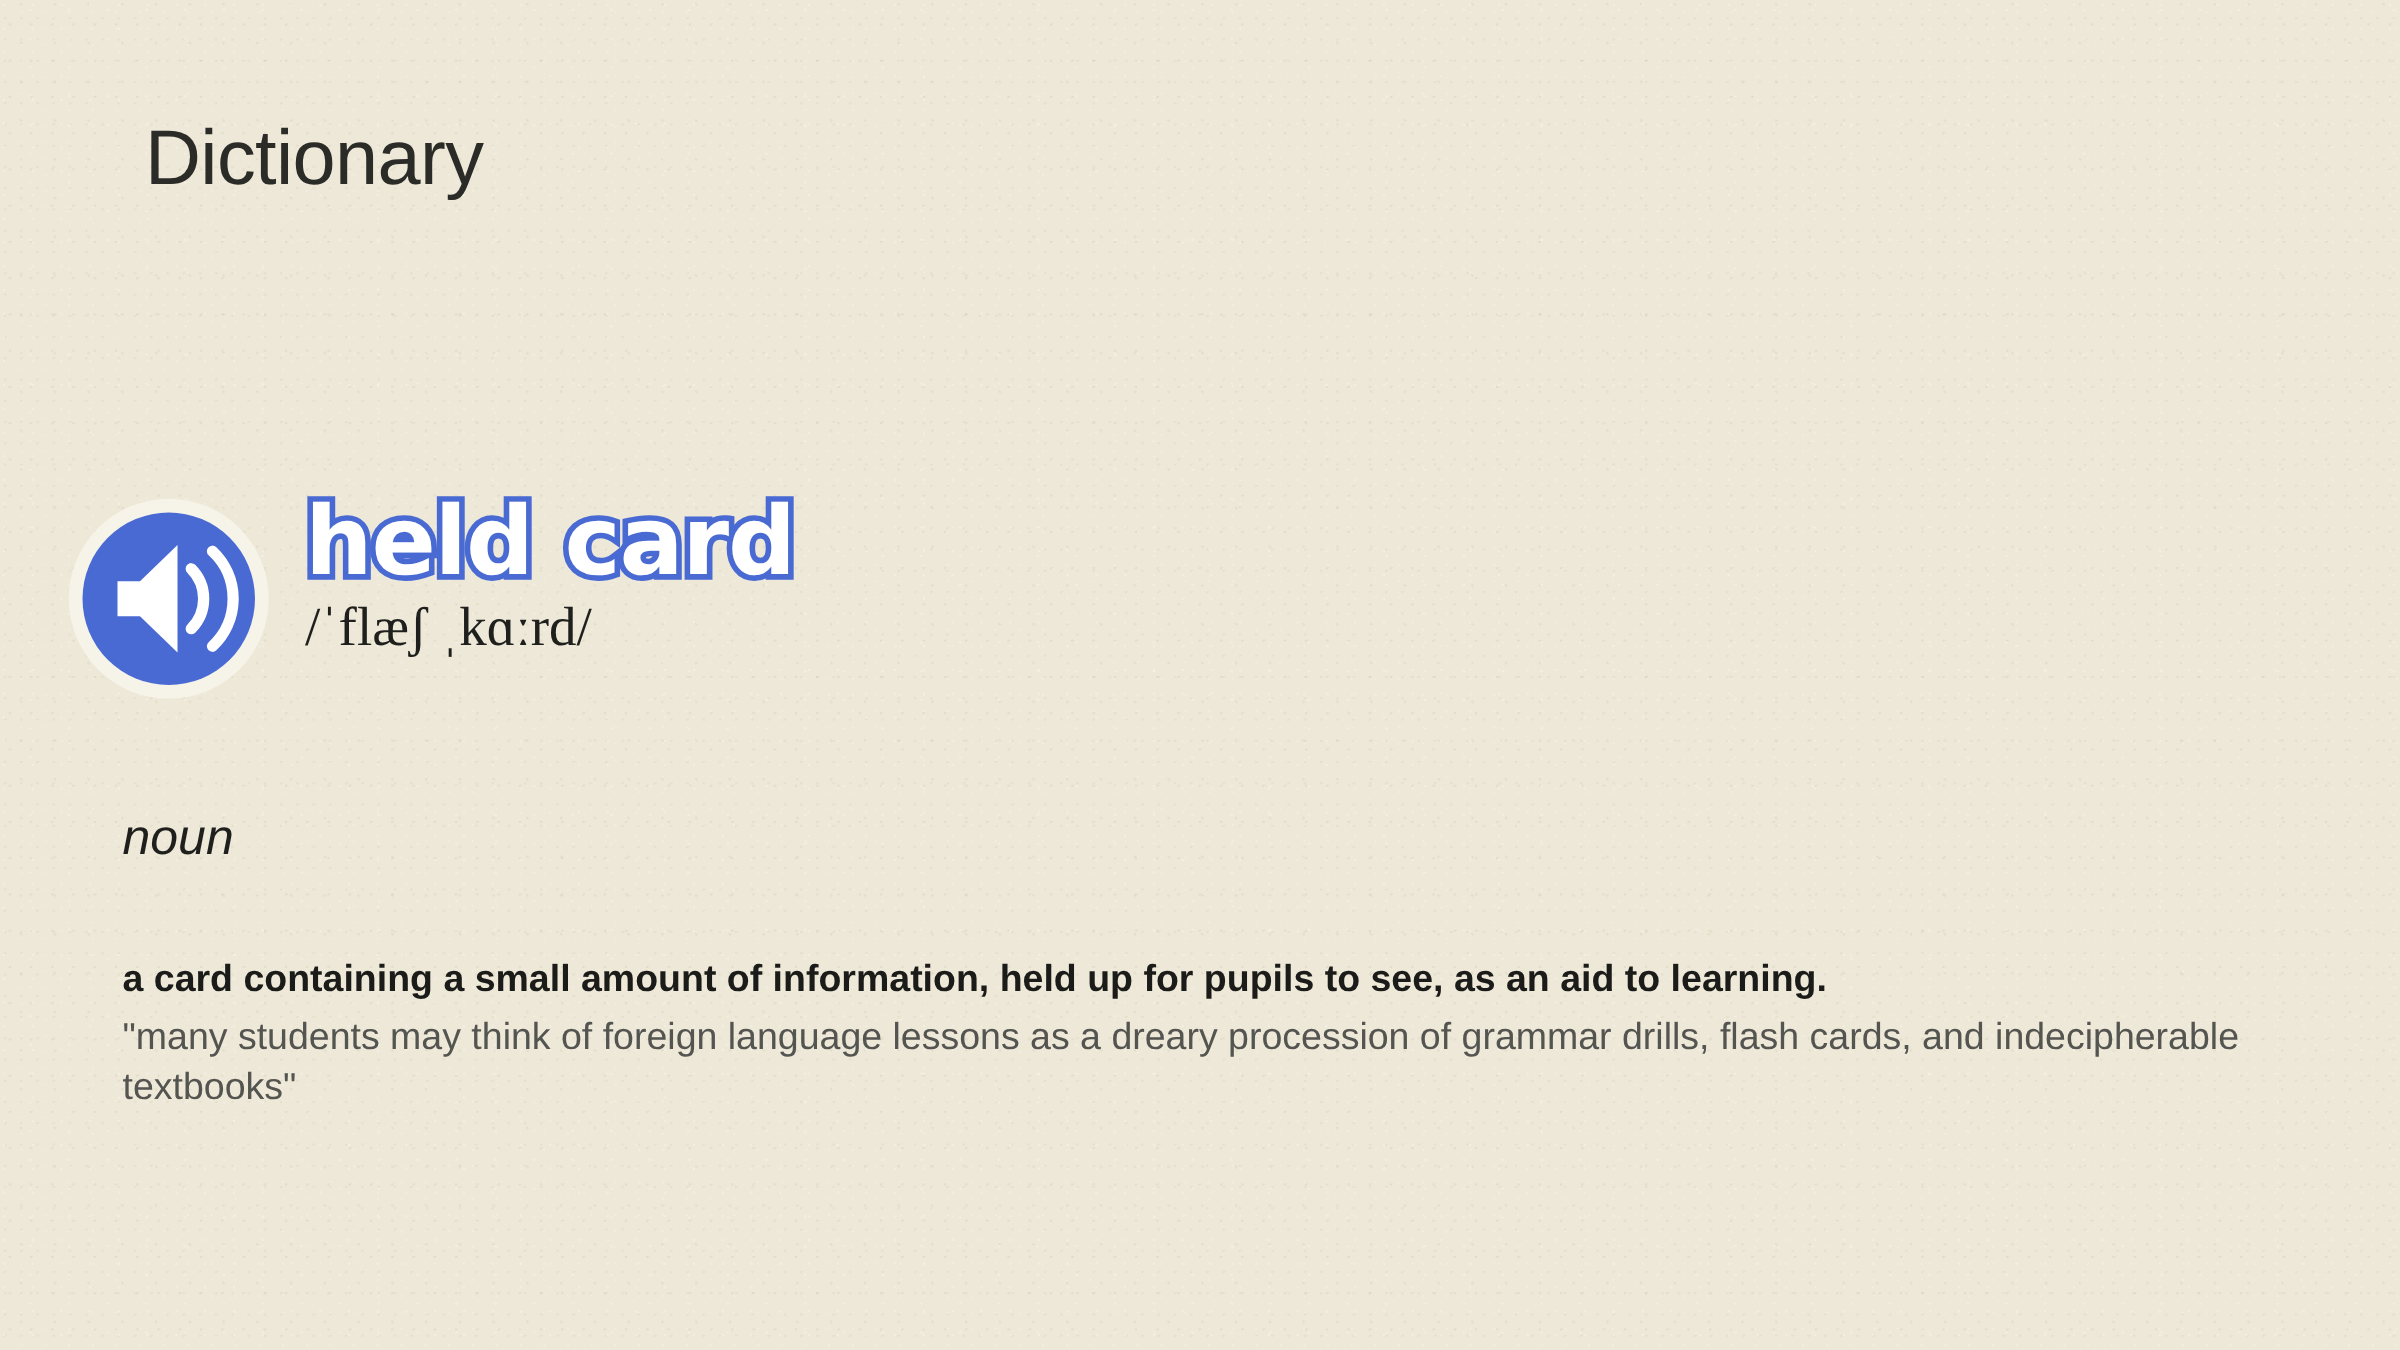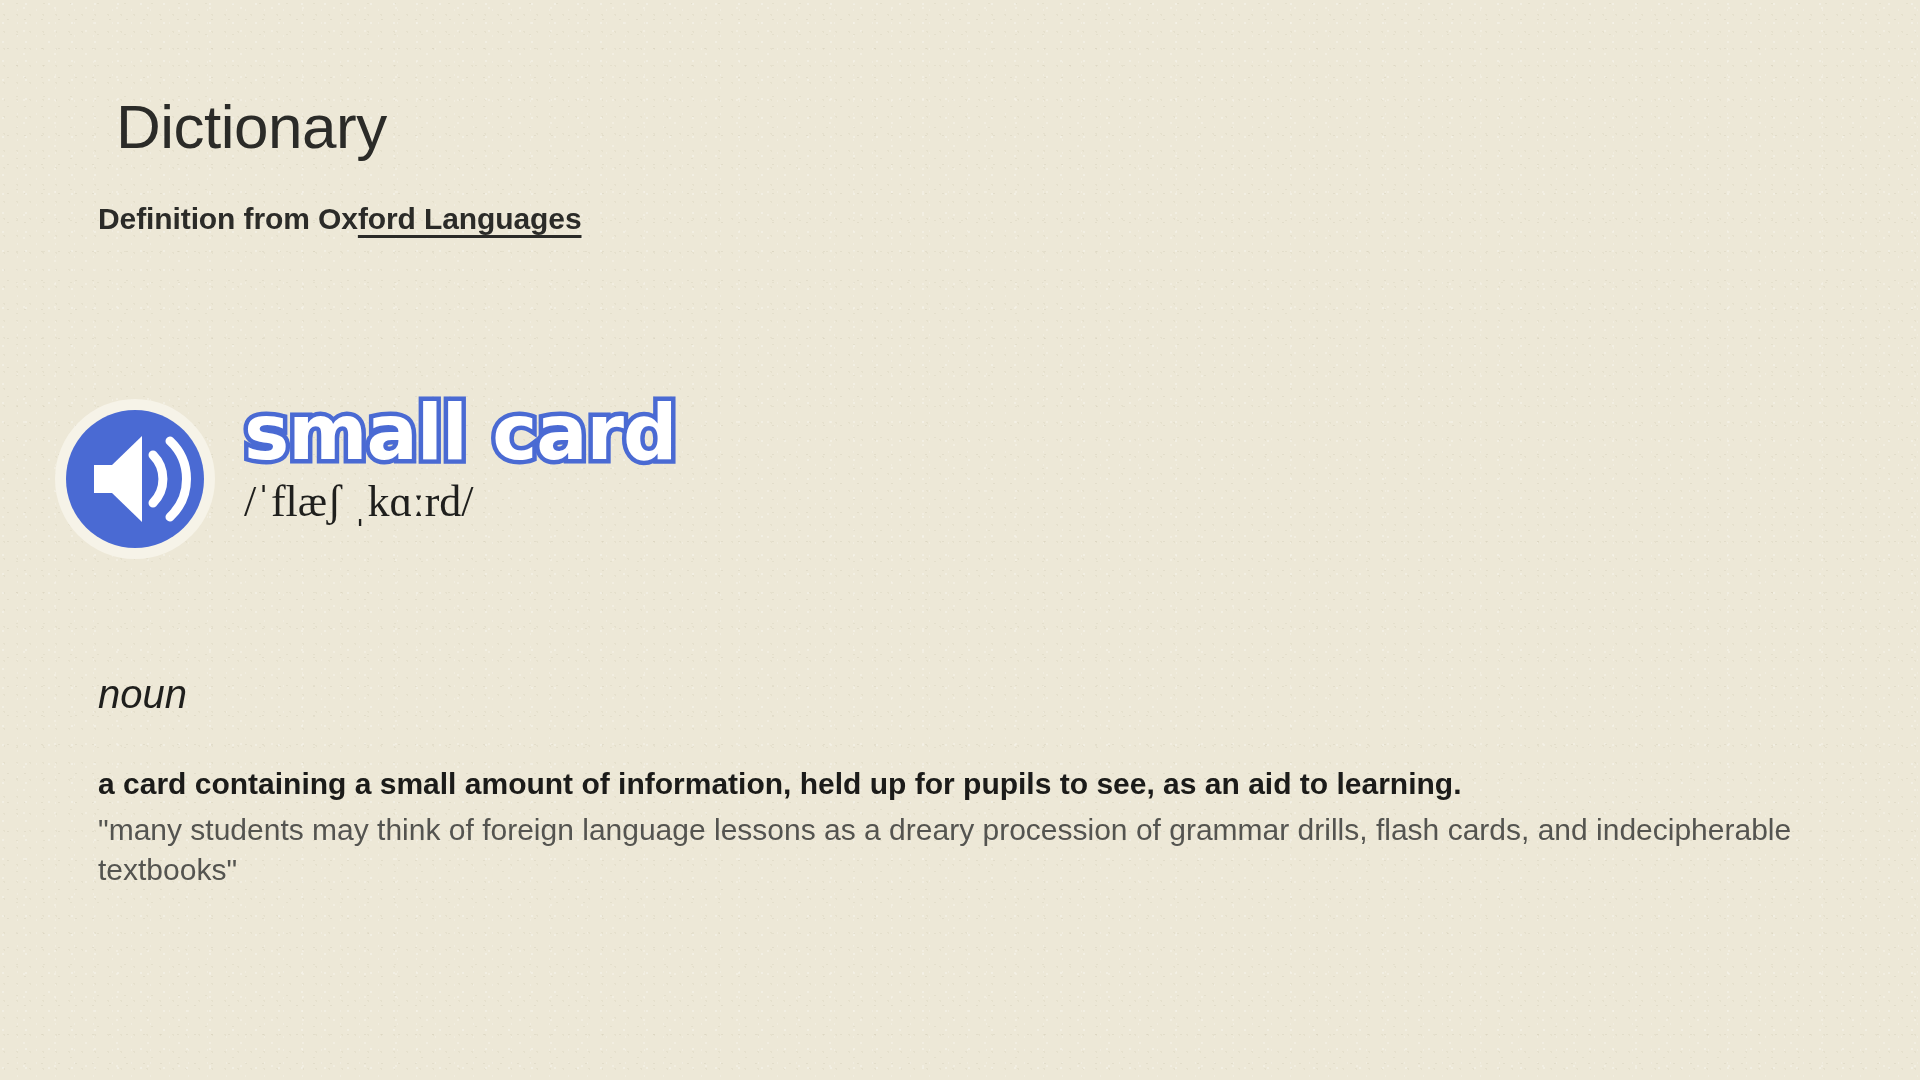--- a/index.html
+++ b/index.html
@@ -114,21 +114,21 @@
     color: #1f1f1d;
     letter-spacing: 0px;
     margin: 6px 0 0 0;
     white-space: nowrap;
   }
 
   
   .pos-label {
     position: absolute;
     left: 98px;
-    top: 672px;
+    top: 648px;
     font-size: 40px;
     font-style: italic;
     font-weight: 400;
     color: #1f1f1d;
     margin: 0;
   }
   .definition {
     position: absolute;
     left: 98px;
     top: 765px;
@@ -154,44 +154,41 @@
 </head>
 <body>
 
 <div id="paper-texture"></div>
 
 <div id="page">
 
   <div class="header">
     <h1 class="page-title">Dictionary</h1>
 
-    <p class="source-line">
-      <span>Definition from Ox</span><span class="source-link">ford Languages</span>
-    </p>
   </div>
 
   <div class="headword-row">
 
     <div class="speaker-button" title="Listen">
       <svg viewBox="0 0 170 170" xmlns="http://www.w3.org/2000/svg" aria-hidden="true">
 
         <circle cx="85" cy="85" r="80" fill="#f6f3e8"></circle>
 
         <circle cx="85" cy="85" r="69" fill="#4a6ad3"></circle>
 
         <path d="M44 71 h18 v28 h-18 z" fill="#ffffff"></path>
         <path d="M62 71 L92 42 L92 128 L62 99 Z" fill="#ffffff"></path>
 
         <path d="M103 61 a34 34 0 0 1 0 48" fill="none" stroke="#ffffff" stroke-width="9" stroke-linecap="round"></path>
         <path d="M120 47 a52 52 0 0 1 0 76" fill="none" stroke="#ffffff" stroke-width="9" stroke-linecap="round"></path>
       </svg>
     </div>
 
     <div class="headword-block">
-      <div class="headword">small card</div>
+      <div class="headword">held card</div>
       <div class="phonetic">/ˈflæʃ ˌkɑːrd/</div>
     </div>
 
   </div>
 
   <p class="pos-label">noun</p>
 
   <p class="definition">a card containing a small amount of information, held up for pupils to see, as an aid to learning.</p>
 
   <p class="example">"many students may think of foreign language lessons as a dreary procession of grammar drills, flash cards, and indecipherable textbooks"</p>

